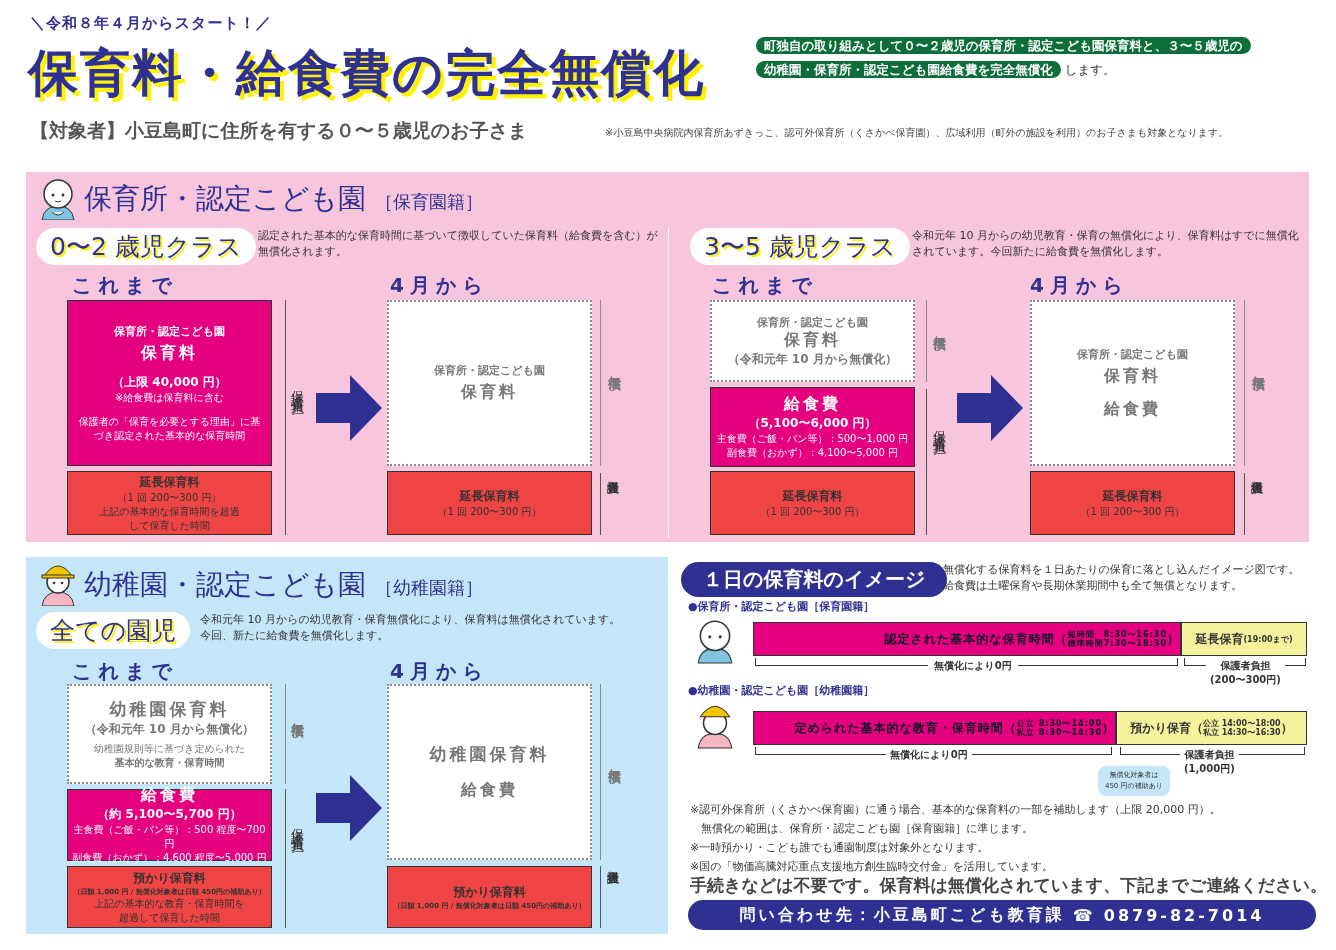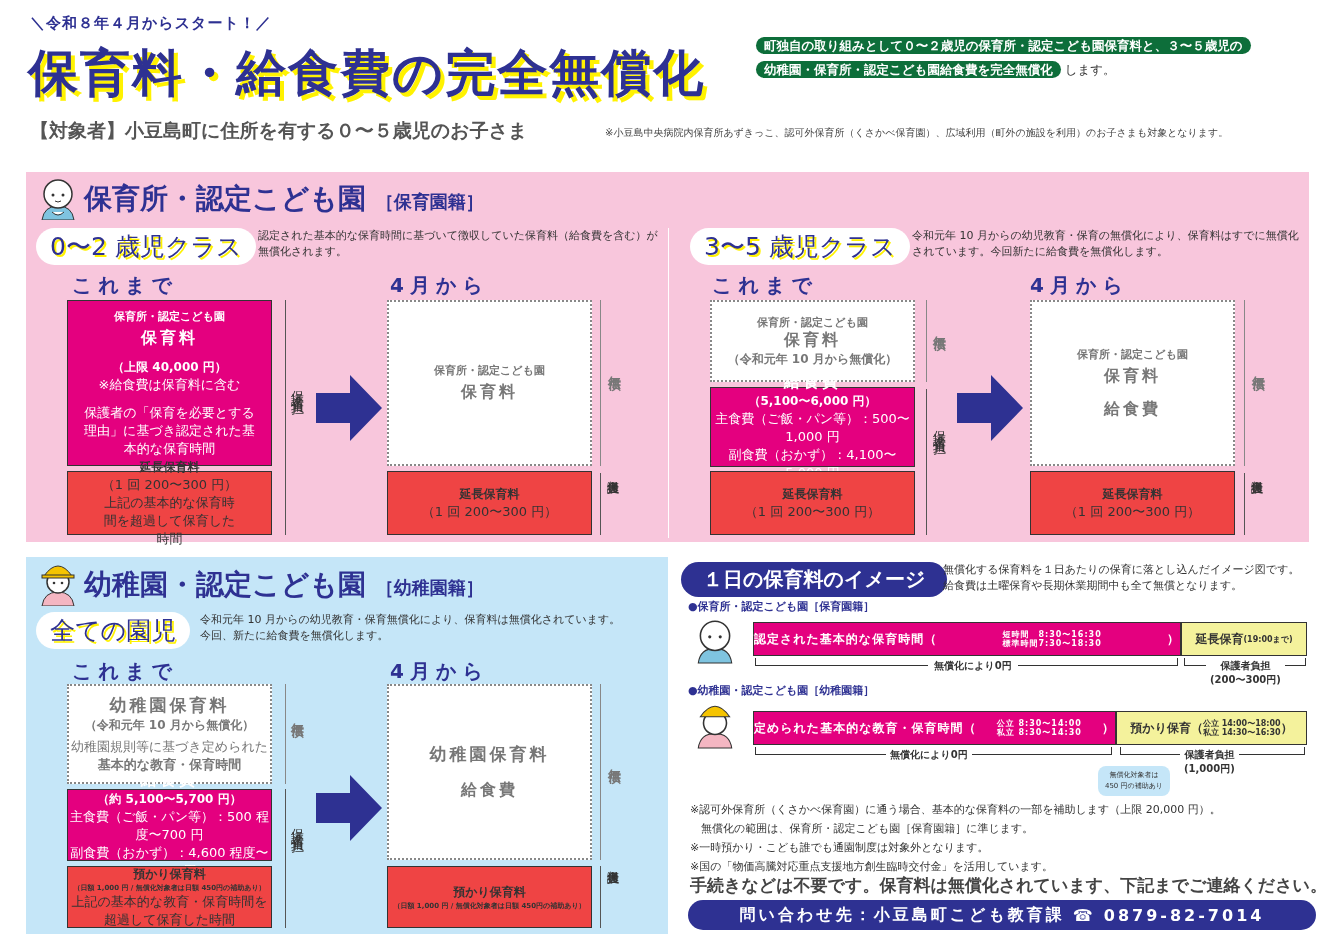--- a/index.html
+++ b/index.html
@@ -6,39 +6,39 @@
 body{width:1336px;height:950px;background:#fff;font-family:"DejaVu Sans",sans-serif;color:#333;position:relative;overflow:hidden}
 .abs{position:absolute}
 .subtitle{left:30px;top:14px;font-size:15px;font-weight:bold;color:#2e3192;letter-spacing:1px}
 .main-title{left:28px;top:40px;font-size:50px;font-weight:bold;color:#2e3192;letter-spacing:2px;text-shadow:4px 4px 0 #fff200;white-space:nowrap}
 .target{left:30px;top:118px;font-size:19px;font-weight:bold;color:#555;white-space:nowrap}
 .target-note{left:605px;top:126px;font-size:10px;color:#444;white-space:nowrap}
 .intro{left:756px;top:34px;width:570px;font-size:12.5px;line-height:24px;color:#333}
 .intro .hl{background:#0d6e3a;color:#fff;font-weight:bold;padding:1px 8px;border-radius:10px}
 .pink-sec{left:26px;top:172px;width:1283px;height:370px;background:#f8c6dc}
 .blue-sec{left:26px;top:557px;width:642px;height:377px;background:#c5e6f8}
-.sec-h{font-size:28px;font-weight:bold;color:#2e3192;white-space:nowrap}
+.sec-h{font-size:28px;font-weight:normal;color:#2e3192;white-space:nowrap}
 .sec-h small{font-size:18px}
 .pill{background:#fff;border-radius:22px;padding:2px 14px;font-size:25px;font-weight:normal;color:#2e3192;text-shadow:2px 2px 0 #fff200;white-space:nowrap}
 .desc{font-size:11px;line-height:16px;color:#333}
 .lbl{font-size:20px;font-weight:bold;color:#2e3192;letter-spacing:6px;white-space:nowrap}
 .box{text-align:center;display:flex;flex-direction:column;justify-content:center;align-items:center}
 .mag{background:#e4007f;color:#fff;border:1.5px solid #333}
 .yel{background:#ef4444;color:#333;border:1.5px solid #333}
 .dash{background:#fff;border:2px dotted #888;color:#777}
 .b1{font-size:11px;font-weight:bold}
 .b2{font-size:16px;font-weight:bold;letter-spacing:3px}
 .b3{font-size:12px;font-weight:bold}
-.b4{font-size:13px}
+.b4{font-size:10px}
 .vt{writing-mode:vertical-rl;font-size:13px;letter-spacing:3px;color:#333}
 .vt.free{color:#777;font-weight:bold}
 .vline{width:1px;background:#555}
 .arrow{width:66px;height:66px}
 .timeline-h{left:681px;top:562px;background:#2e3192;color:#fff;font-size:20px;font-weight:bold;padding:4px 22px;border-radius:20px;white-space:nowrap}
-.bar-m{background:#e4007f;color:#ffffff;border:1.5px solid #333;font-weight:bold;display:flex;align-items:center;justify-content:space-between;white-space:nowrap}
+.bar-m{background:#e4007f;color:#0f172a;border:1.5px solid #333;font-weight:bold;display:flex;align-items:center;justify-content:flex-end;white-space:nowrap}
 .bar-y{background:#f4f29c;color:#333;border:1.5px solid #333;font-weight:bold;display:flex;align-items:center;justify-content:center;white-space:nowrap}
 .small-t{font-size:8px;line-height:9px;display:inline-block;vertical-align:middle;text-align:left}
 .bracket{border:1px solid #333;border-top:none;height:8px}
 .notes{left:690px;top:800px;font-size:11px;line-height:19px;color:#333}
 .closing{left:690px;top:874px;font-size:17px;font-weight:bold;color:#444;white-space:nowrap}
 .contact{left:688px;top:900px;width:628px;height:30px;background:#2e3192;color:#fff;border-radius:15px;font-size:16px;font-weight:bold;letter-spacing:3px;display:flex;align-items:center;justify-content:center}
 </style>
 </head>
 <body>
 

